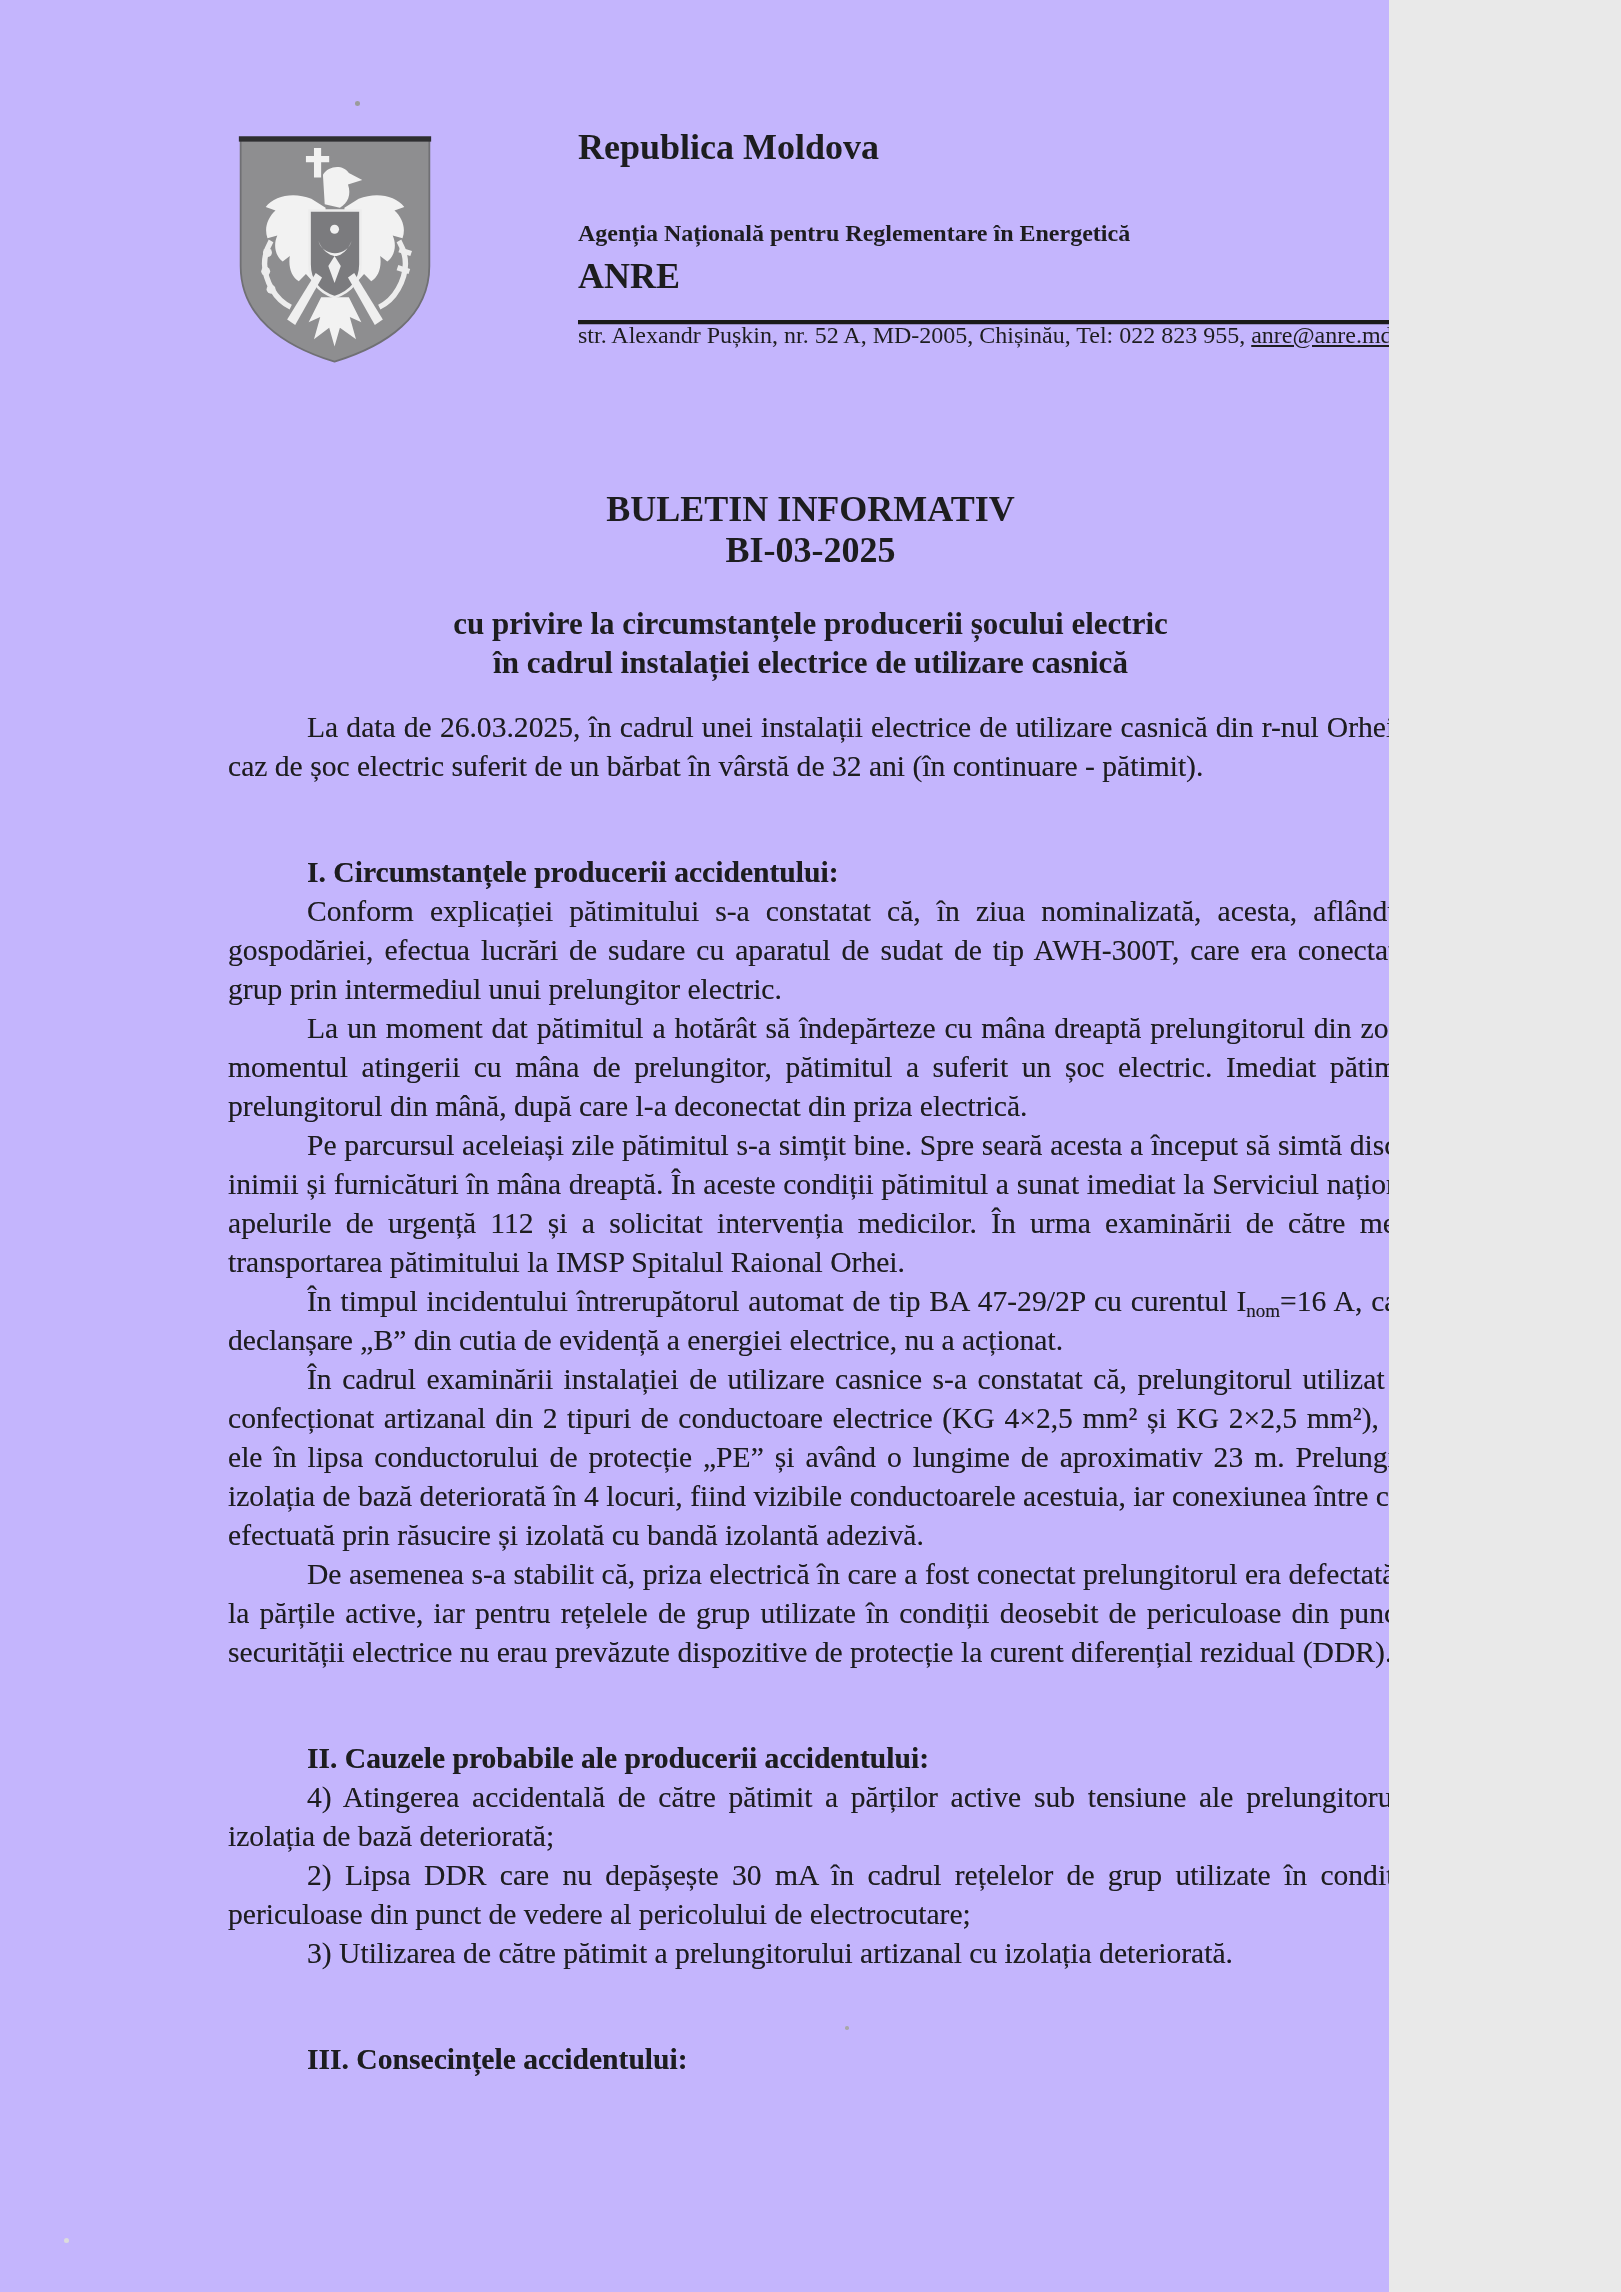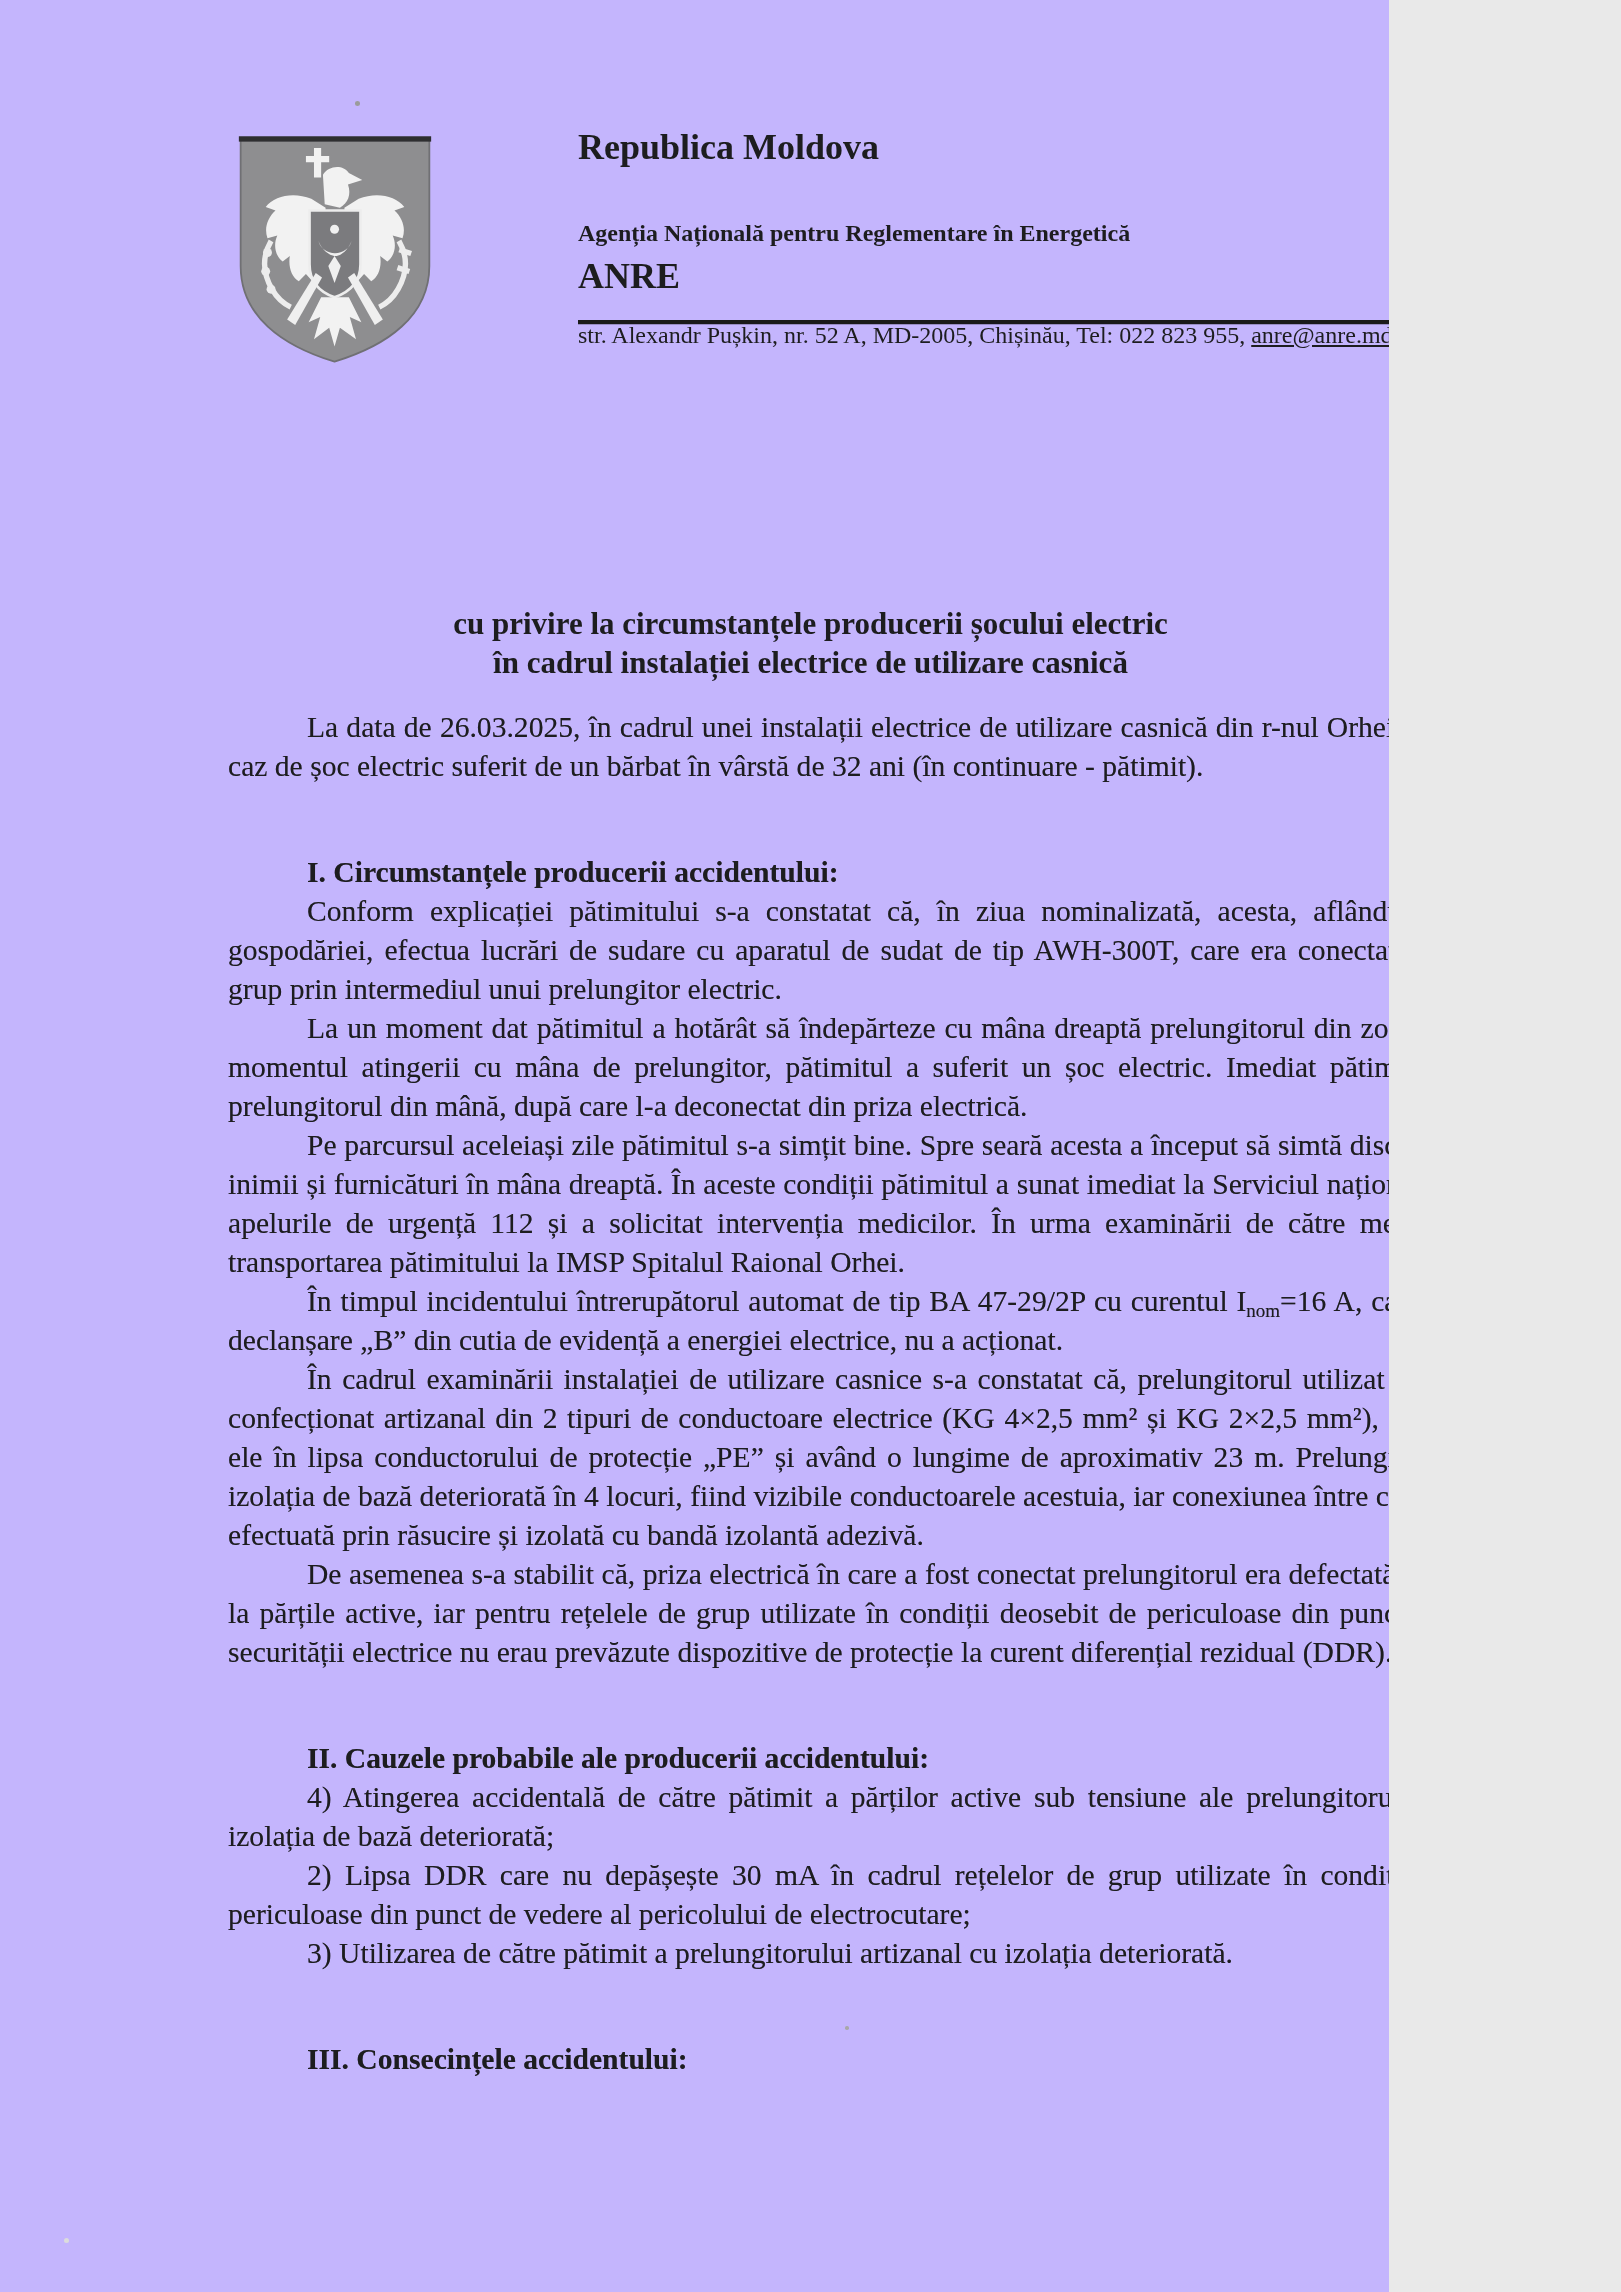--- a/index.html
+++ b/index.html
@@ -96,20 +96,24 @@
   <div class="hdr-text">
     <p class="country">Republica Moldova</p>
     <p class="agency">Agenția Națională pentru Reglementare în Energetică</p>
     <p class="abbr">ANRE</p>
   </div>
 
   <div class="rule"></div>
 
   <div class="address"><span>str. Alexandr Pușkin, nr. 52 A, MD-2005, Chișinău, Tel: 022 823 955, </span><span class="u">anre@anre.md</span><span>, </span><span class="u">http://www.anre.md</span></div>
 
+  <div class="doc-title">
+    <div>BULETIN INFORMATIV</div>
+    <div>BI-03-2025</div>
+  </div>
 
   <div class="doc-subject">
     <div>cu privire la circumstanțele producerii șocului electric</div>
     <div>în cadrul instalației electrice de utilizare casnică</div>
   </div>
 
   <div class="doc-body">
     <p>La data de 26.03.2025, în cadrul unei instalații electrice de utilizare casnică din r-nul Orhei, a avut loc un caz de șoc electric suferit de un bărbat în vârstă de 32 ani (în continuare - pătimit).</p>
 
     <p class="sec">I. Circumstanțele producerii  accidentului:</p>

